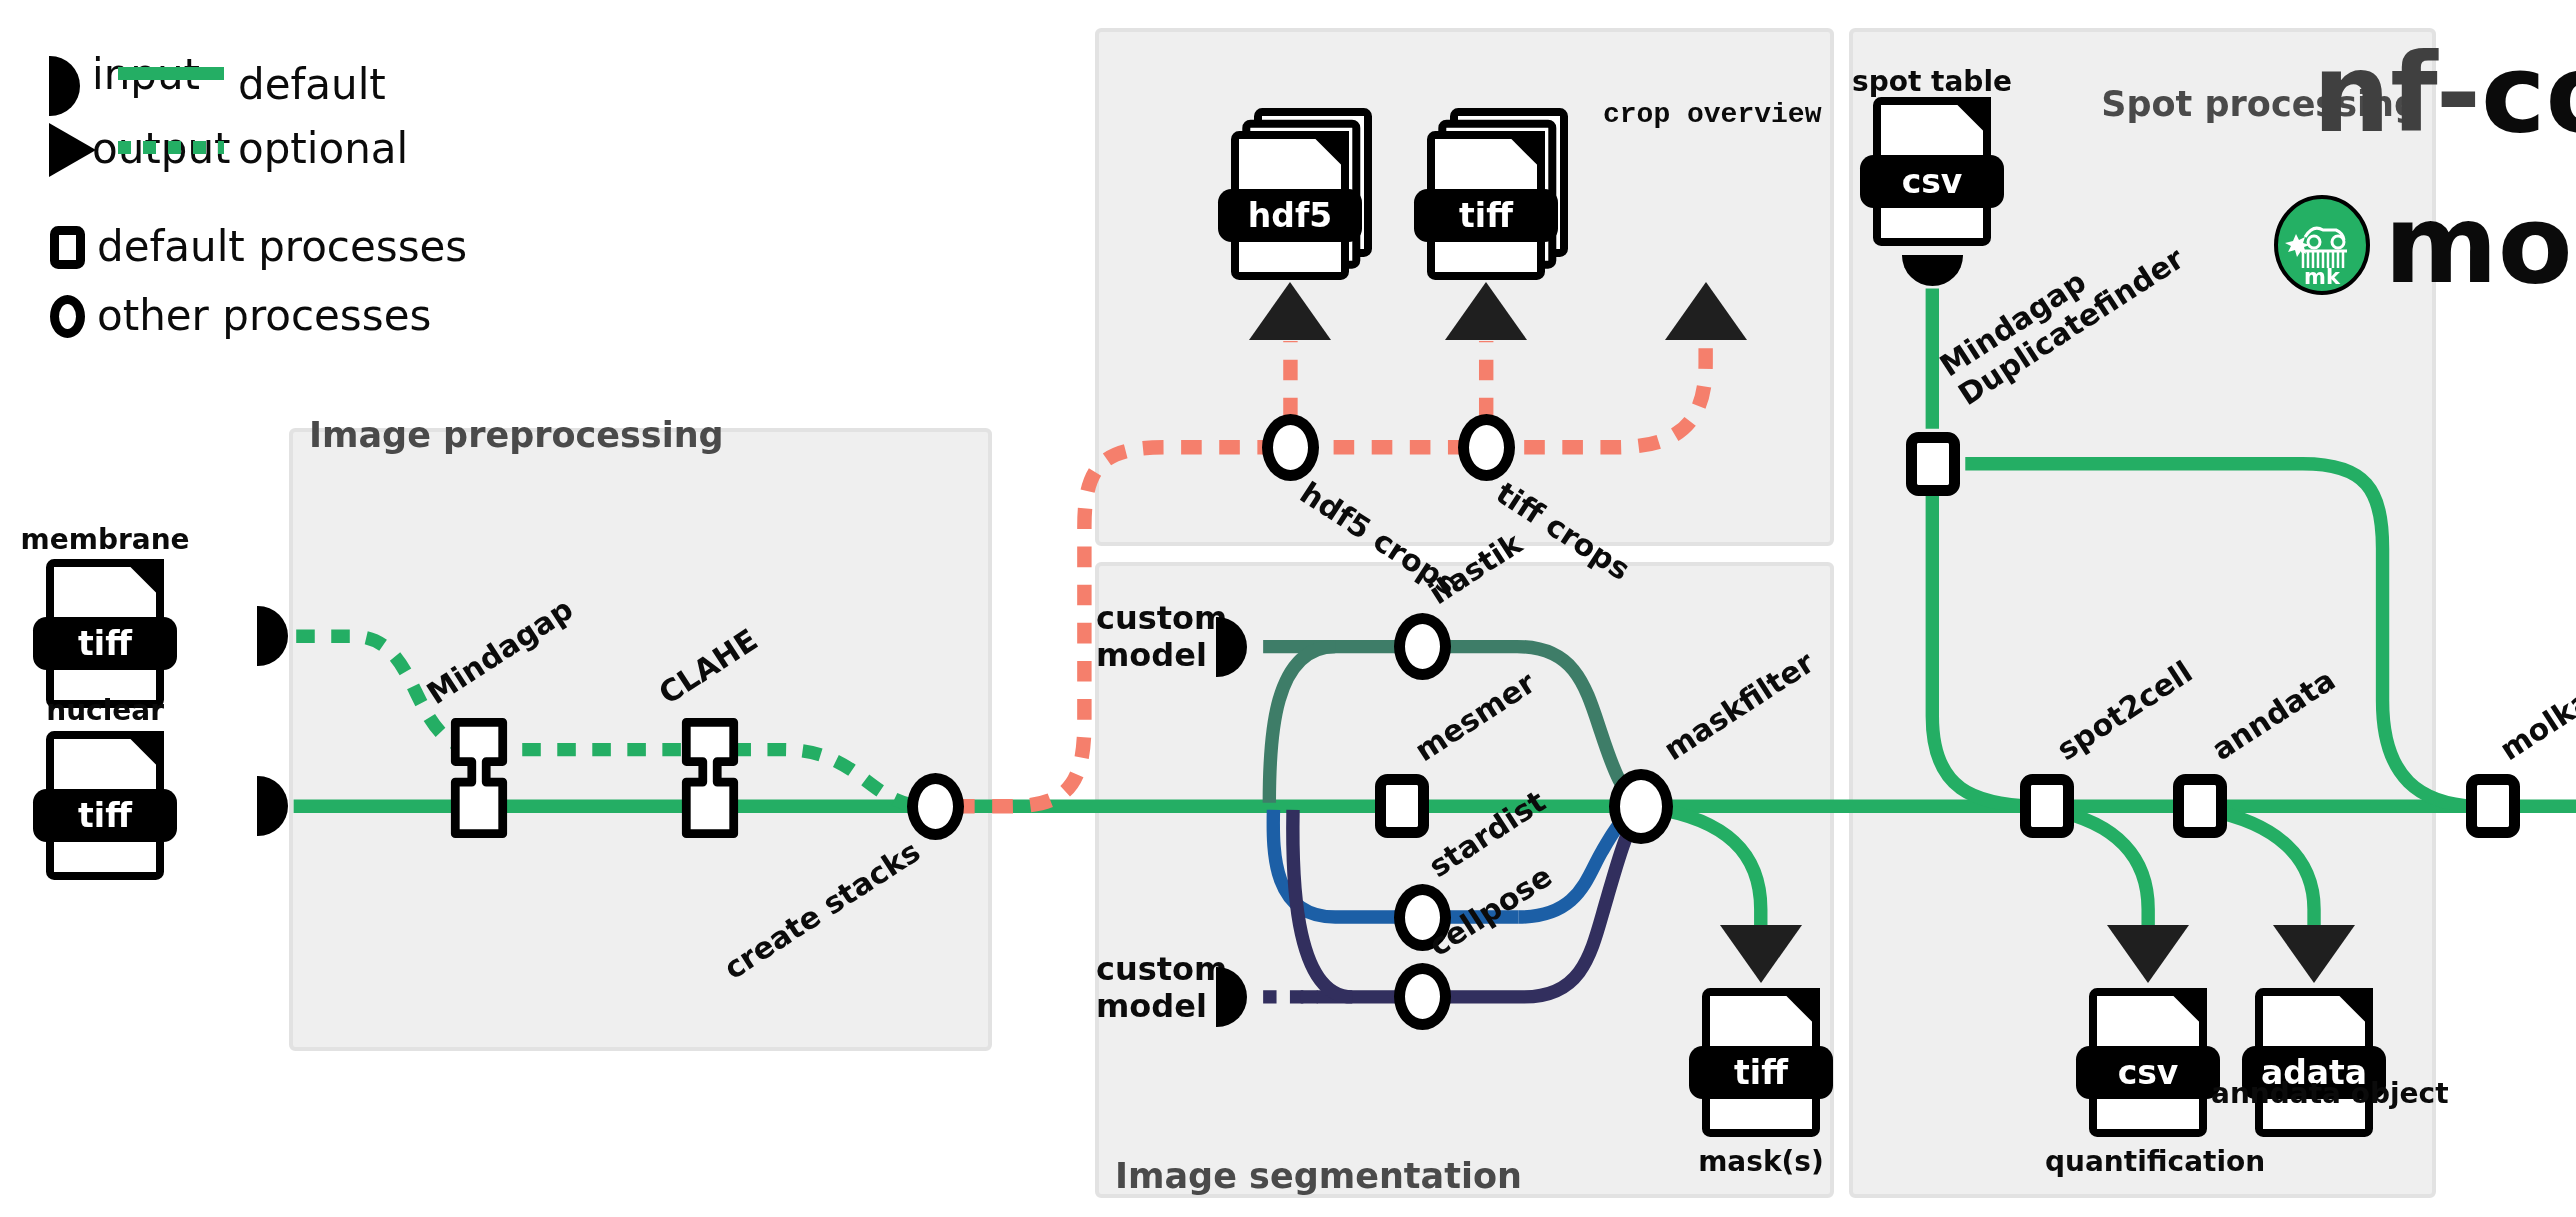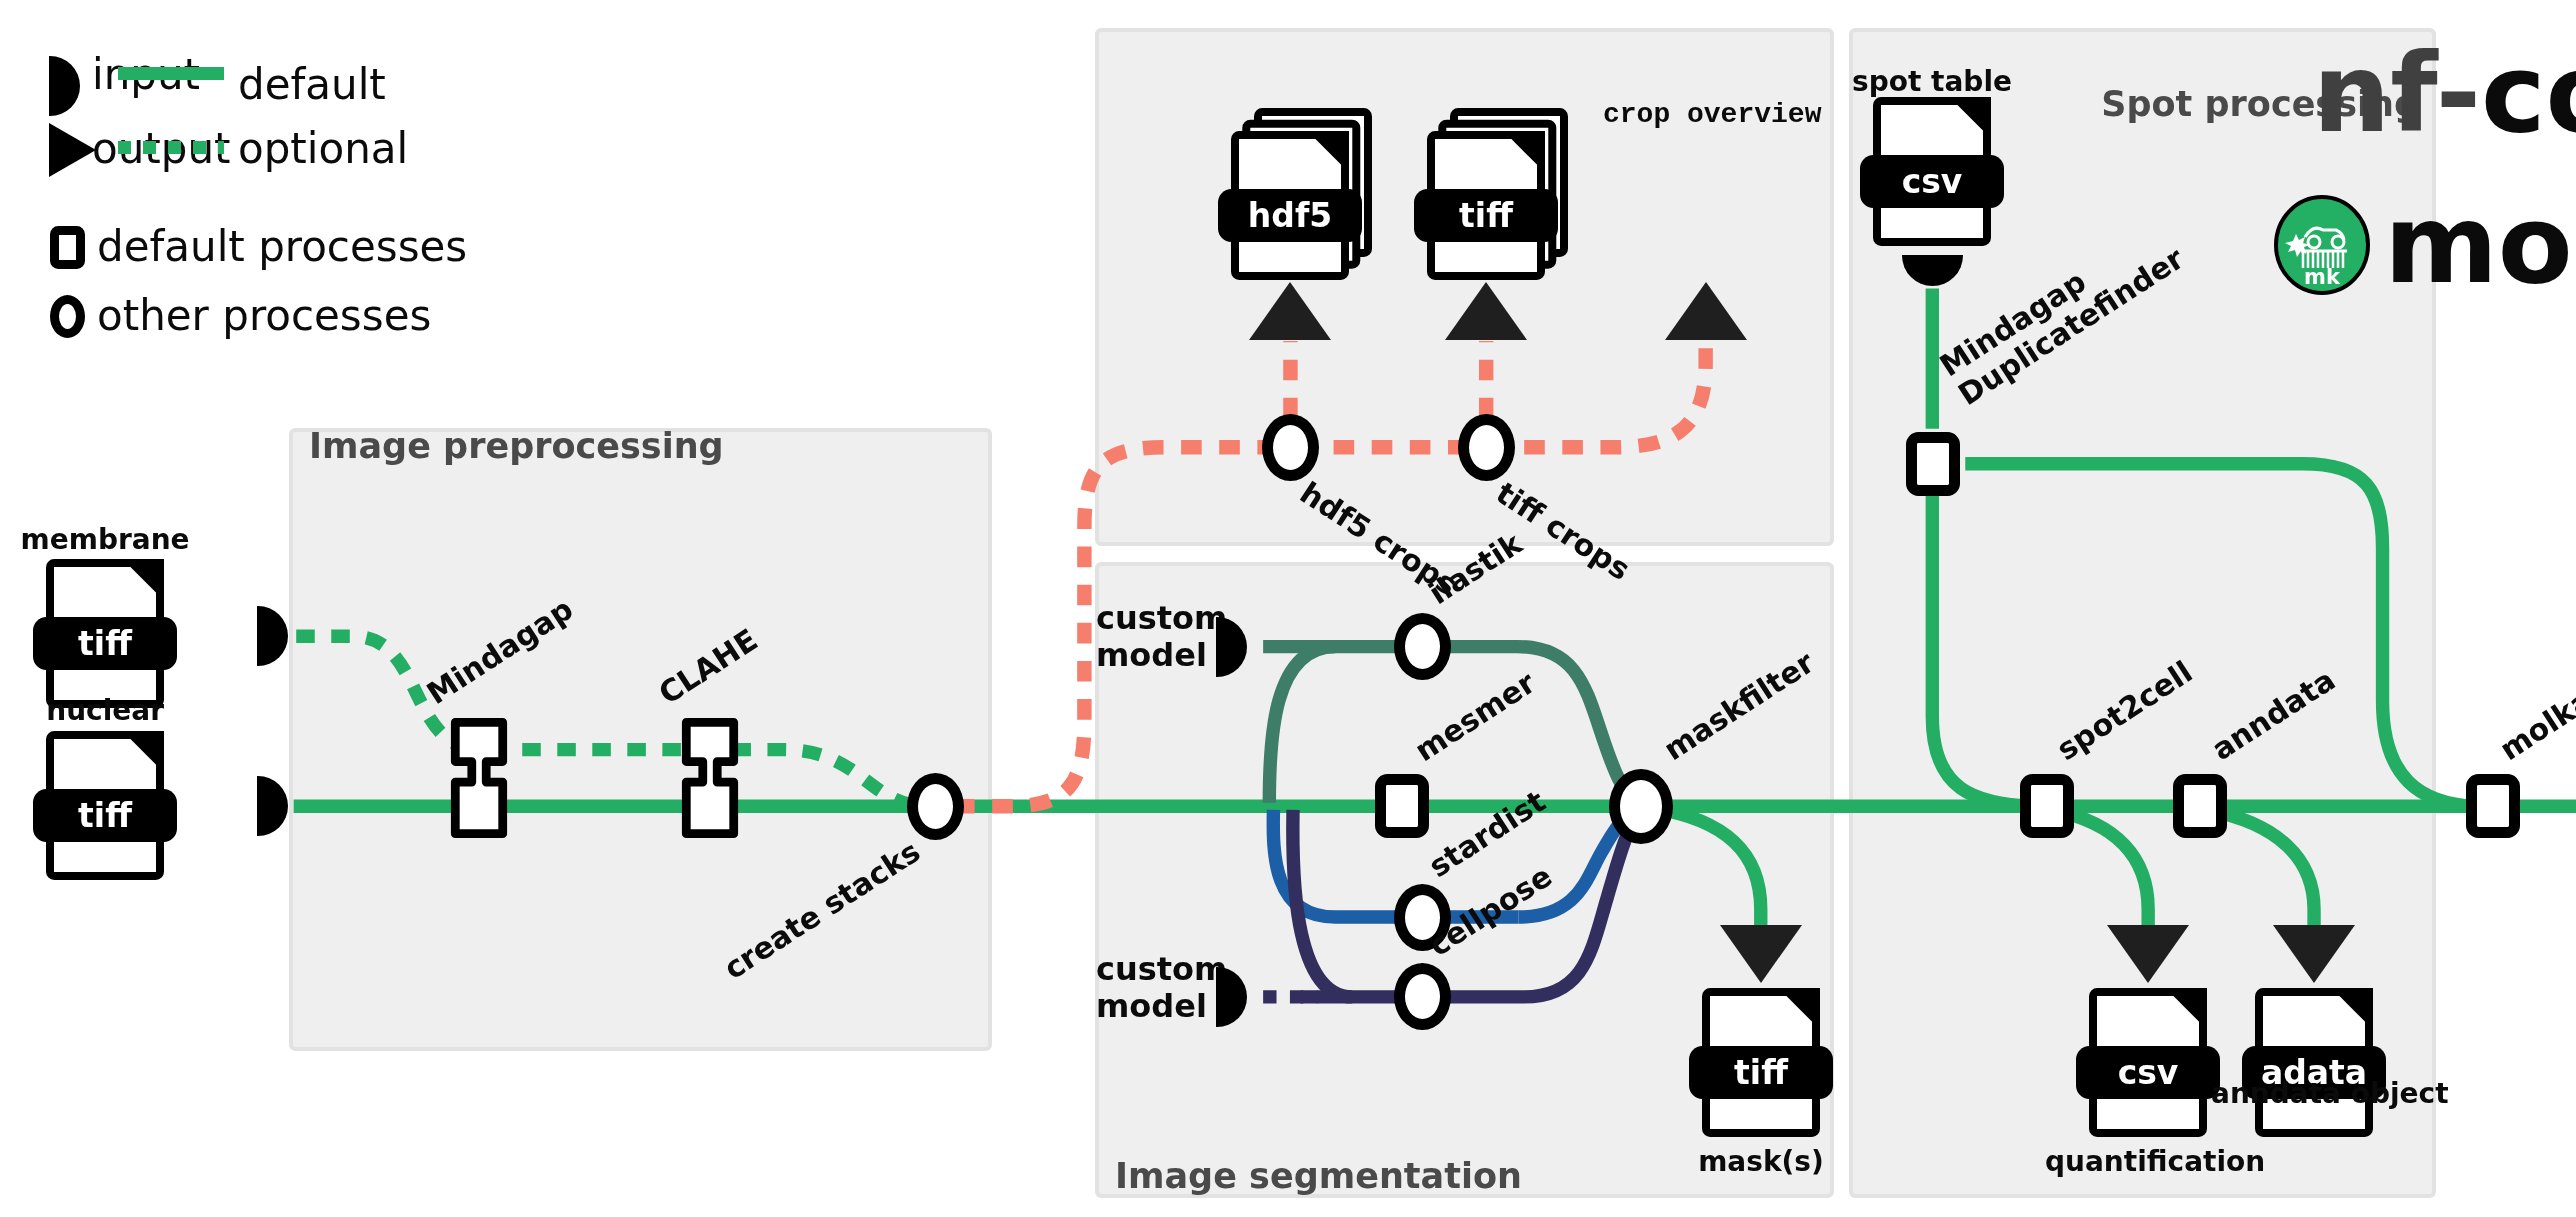--- a/index.html
+++ b/index.html
@@ -68,21 +68,21 @@
 </head>
 <body>
 
 <div id="stage">
 
   <div class="box" style="left:289px;top:428px;width:703px;height:623px;"></div>
   <div class="box" style="left:1095px;top:28px;width:739px;height:518px;"></div>
   <div class="box" style="left:1095px;top:562px;width:739px;height:636px;"></div>
   <div class="box" style="left:1849px;top:28px;width:587px;height:1170px;"></div>
 
-  <div class="box-title" style="left:309px;top:426px;">Image preprocessing</div>
+  <div class="box-title" style="left:309px;top:415px;">Image preprocessing</div>
   <div class="box-title" style="left:1115px;top:1156px;">Image segmentation</div>
   <div class="box-title" style="right:472px;top:40px;margin-top:44px;">Spot processing</div>
 
   <svg id="edges" width="2891" height="1218" viewBox="0 0 5612 2364">
     <path class="e green" d="M570 1565 H5150 C5300 1565 5369 1625 5369 1765 V1830"></path>
     <path class="e green" d="M3205 1568 C3350 1590 3418 1655 3418 1765 V1820"></path>
     <path class="e green" d="M3985 1572 C4110 1598 4170 1665 4170 1765 V1820"></path>
     <path class="e green" d="M4285 1572 C4420 1598 4492 1665 4492 1765 V1820"></path>
     <path class="e green" d="M3751 560 V832"></path>
     <path class="e green" d="M3751 955 V1390 C3751 1532 3830 1562 3955 1565"></path>

